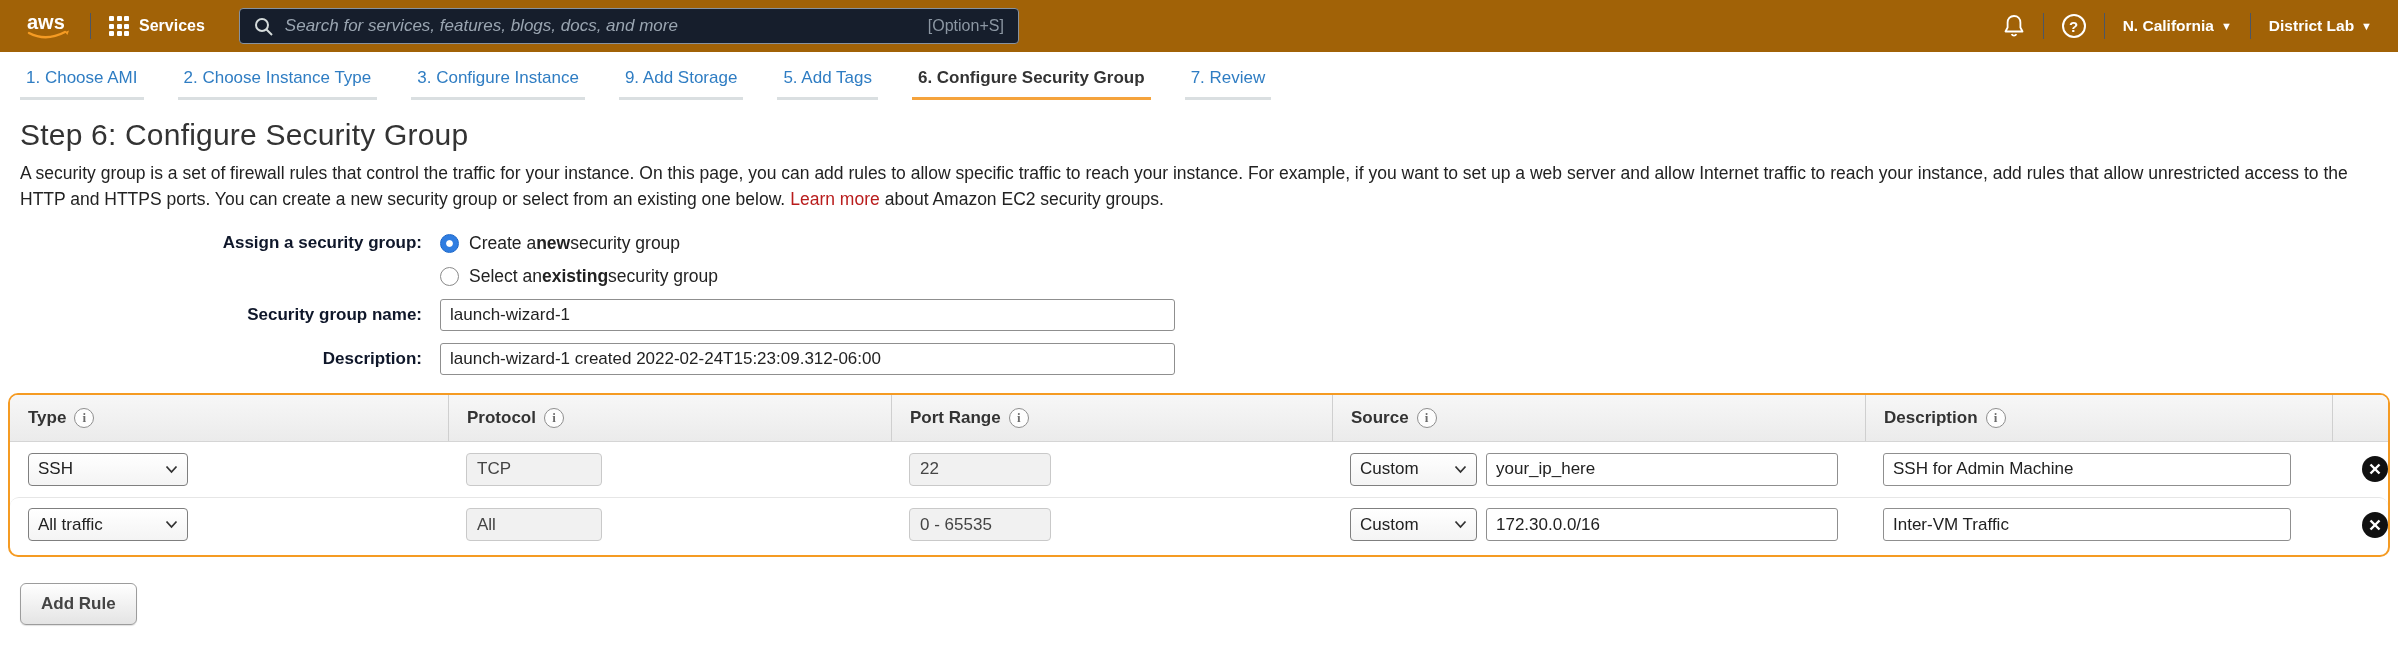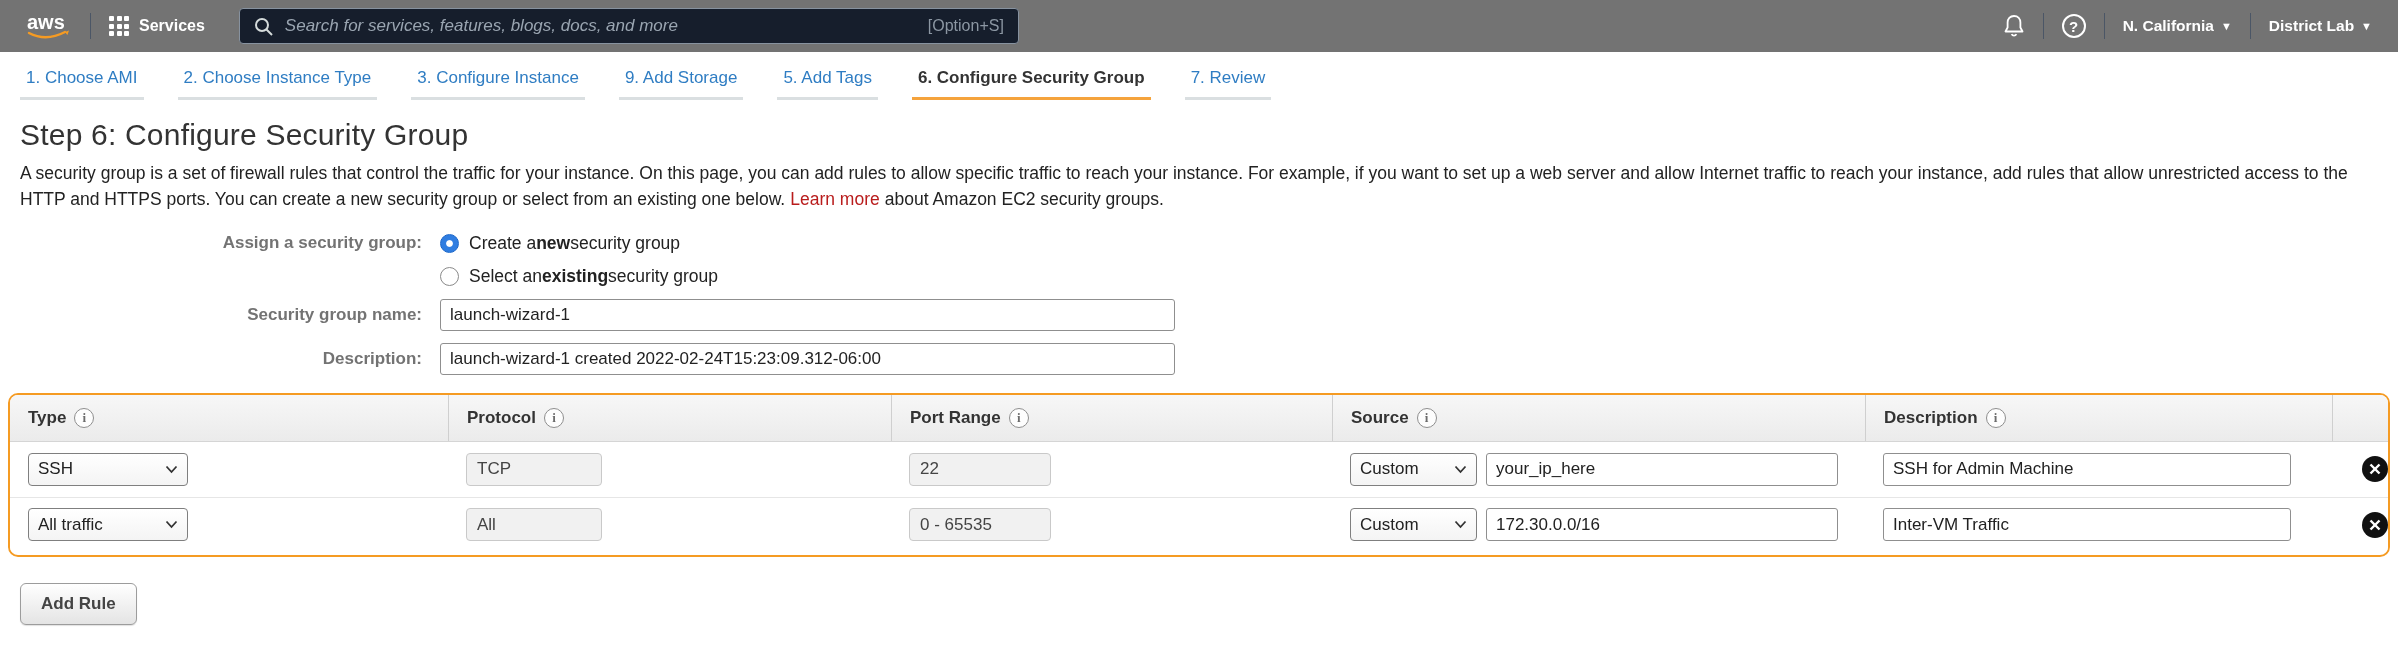--- a/index.html
+++ b/index.html
@@ -1,20 +1,20 @@
 <!DOCTYPE html>
 <html><head>
 <meta charset="utf-8">
 <style>
   * { margin:0; padding:0; box-sizing:border-box; }
   html,body { width:2398px; height:652px; background:#fff; overflow:hidden;
               font-family:"Liberation Sans", sans-serif; color:#222; }
 
   
-  .topbar { height:52px; background:#737373; display:flex; align-items:center; padding:0 26px 0 24px; }
+  .topbar { height:52px; background:#a16207; display:flex; align-items:center; padding:0 26px 0 24px; }
   .topbar .vdiv { width:1px; height:26px; background:#4b5666; margin:0 18px; }
   .aws-logo { display:flex; align-items:center; }
   .grid-icon { display:grid; grid-template-columns:repeat(3,5px); grid-template-rows:repeat(3,5px); gap:2.5px; margin-right:10px; }
   .grid-icon i { background:#fff; border-radius:1px; }
   .services { display:flex; align-items:center; color:#fff; font-weight:bold; font-size:16px; cursor:pointer; }
   .searchbox { display:flex; align-items:center; width:780px; height:36px; margin-left:34px;
                background:#161e2c; border:1px solid #87929f; border-radius:4px; padding:0 14px; }
   .searchbox input { flex:1; background:transparent; border:none; outline:none; color:#d8dee4;
                      font-size:17px; font-family:"Liberation Sans",sans-serif; margin-left:12px; }
   .searchbox input::placeholder { color:#9aa5b1; font-style:italic; }
@@ -30,36 +30,36 @@
   .tab { font-size:17px; color:#2f7dc3; padding:0 6px 9px 6px; border-bottom:3px solid #dadfe1; cursor:pointer; white-space:nowrap; }
   .tab.active { color:#333; font-weight:bold; border-bottom-color:#f5a33c; cursor:default; }
 
   
   h1 { font-size:30px; font-weight:400; color:#333; margin:18px 8px 8px 20px; letter-spacing:.2px; }
   .intro { font-size:17.5px; line-height:1.5; color:#222; margin:0 24px 0 20px; }
   .learn-more { color:#b91c1c; cursor:pointer; margin:0 5px; }
 
   
   .form { display:grid; grid-template-columns:440px 1fr; margin-top:20px; row-gap:12px; align-items:center; }
-  .flabel { text-align:right; padding-right:18px; font-weight:bold; font-size:17px; color:#737373; }
+  .flabel { text-align:right; padding-right:18px; font-weight:bold; font-size:17px; color:#0f172a; }
   .radio-line { display:flex; align-items:center; font-size:17.5px; }
   .radio { width:19px; height:19px; border-radius:50%; border:1px solid #8a8a8a; background:#fff; margin-right:10px; flex:0 0 auto; cursor:pointer; }
   .radio.selected { border:1px solid #1a66c9;
                     background:radial-gradient(circle, #ffffff 0 24%, #2f7de1 32% 100%); }
   .txt-input { height:32px; width:735px; border:1px solid #8f8f8f; border-radius:3px; padding:0 9px;
                font-size:17px; color:#222; font-family:"Liberation Sans",sans-serif; outline:none; background:#fff; }
 
   
   .rules-wrap { margin:18px 8px 0 8px; border:2px solid #f59b23; border-radius:10px; overflow:hidden; background:#fff; padding-bottom:3px; }
   .thead { display:flex; align-items:stretch; background:linear-gradient(#f7f7f7,#ebebeb); border-bottom:1px solid #d5d5d5; height:47px; }
   .th { display:flex; align-items:center; padding-left:18px; font-weight:bold; font-size:17px; color:#333; }
   .th + .th { border-left:1px solid #cfcfcf; }
   .c-type { width:438px; } .c-proto { width:443px; } .c-port { width:441px; }
   .c-src  { width:533px; } .c-desc  { width:467px; } .c-act { flex:1; }
-  .trow { display:flex; align-items:center; height:55px; background:#fff; }
+  .trow { display:flex; align-items:center; height:55px; background:#fff;border-radius:9px; }
   .trow + .trow { border-top:1px solid #e6e6e6; }
   .td { display:flex; align-items:center; padding-left:18px; }
   .info-icon { width:20px; height:20px; border:1px solid #8e8e8e; border-radius:50%; margin-left:8px;
                display:inline-flex; align-items:center; justify-content:center; color:#6c6c6c; background:#fdfdfd; }
   .info-icon::after { content:"i"; font-family:"Liberation Serif",serif; font-size:13px; font-weight:bold; }
   .sel { display:inline-flex; align-items:center; justify-content:space-between; height:33px; border:1px solid #7f7f7f;
          border-radius:4px; background:linear-gradient(#ffffff,#f4f4f4); padding:0 9px; font-size:17px; color:#222; cursor:pointer; }
   .sel-type { width:160px; } .sel-src { width:127px; margin-right:9px; }
   .inp-dis { height:33px; border:1px solid #c9c9c9; border-radius:4px; background:#f1f1f1; color:#444;
              display:flex; align-items:center; padding:0 10px; font-size:17px; }

